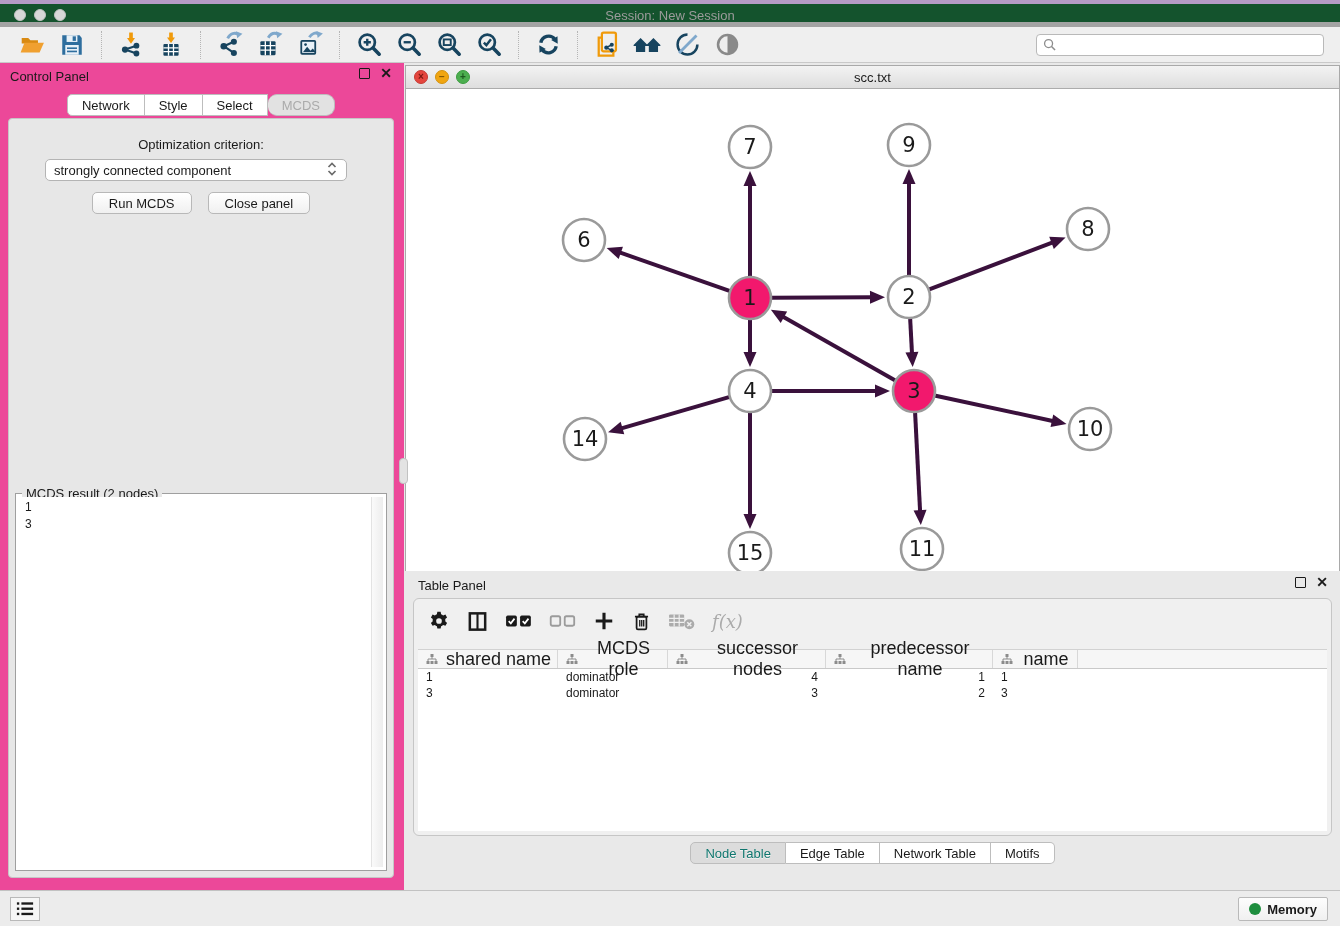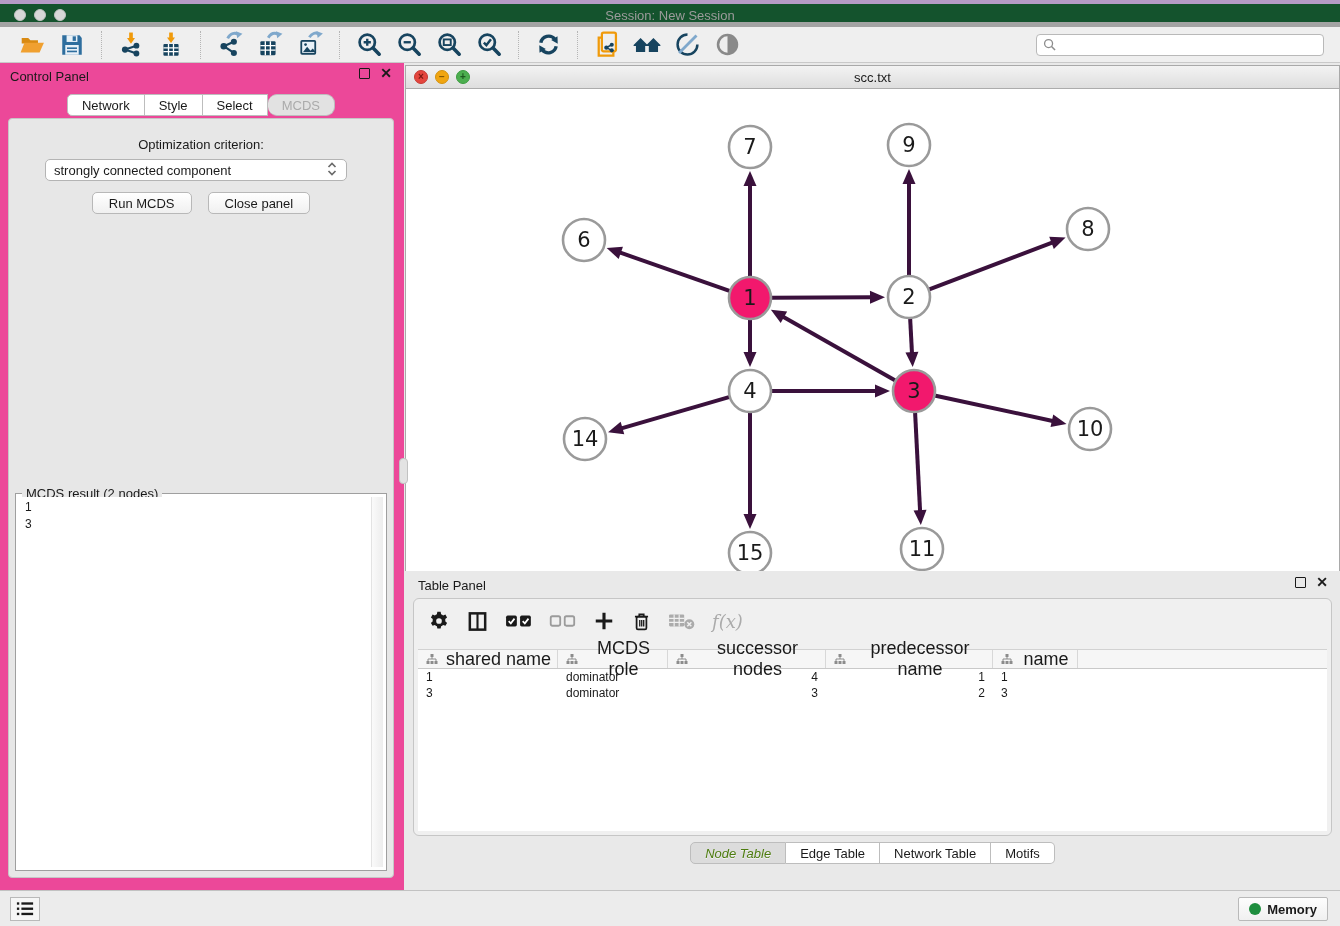--- a/index.html
+++ b/index.html
@@ -69,21 +69,21 @@
   .tp-icon { margin-right:16px; display:flex; align-items:center; justify-content:center; }
   .fx-label { font-family:"DejaVu Serif","Liberation Serif",serif; font-style:italic; font-size:18px; color:#ABABAB; }
   .tp-table { position:absolute; left:4px; right:4px; top:50px; bottom:4px; background:#fff; }
   .tp-thead { display:flex; height:20px; background:#F6F6F6; border-top:1px solid #D2D2D2; border-bottom:1px solid #C9C9C9; }
   .th-cell { display:flex; align-items:center; font-size:18px; color:#1A1A1A; border-right:1px solid #D8D8D8; padding:0 4px; }
   .th-cell .hdr-ico { margin:0 6px 0 4px; flex:0 0 auto; display:flex; }
   .th-cell .hdr-lbl { flex:1; text-align:center; }
   .tp-row { display:flex; height:16px; }
   .td-cell { font-size:12px; color:#1A1A1A; padding:0 8px; line-height:16px; white-space:nowrap; overflow:hidden; }
   .tp-tabs { position:absolute; left:0; right:0; top:271px; display:flex; justify-content:center; }
-  .seg .tab.active-table { background:#DCDCDC; color:#4d7c0f; text-shadow:0 1px 0 #F4F4F4;font-style:italic; }
+  .seg .tab.active-table { background:#DCDCDC; color:#0f766e; text-shadow:0 1px 0 #F4F4F4; }
 
   
   .statusbar { position:absolute; left:0; top:890px; width:1340px; height:44px; background:#ECECEC; border-top:1px solid #C2C2C2;font-weight:bold; }
   .sb-left-btn { position:absolute; left:10px; top:6px; width:30px; height:24px; background:#F6F6F6; border:1px solid #B9B9B9; display:flex; align-items:center; justify-content:center; }
   .memory-btn { position:absolute; right:12px; top:6px; height:24px; padding:0 10px; background:linear-gradient(#FDFDFD,#F0F0F0); border:1px solid #B9B9B9; border-radius:2px; display:flex; align-items:center; gap:6px; font-size:13px; color:#1A1A1A; }
   .memory-dot { width:12px; height:12px; border-radius:50%; background:#1E8E3E; }
 </style>
 </head>
 <body>
 

